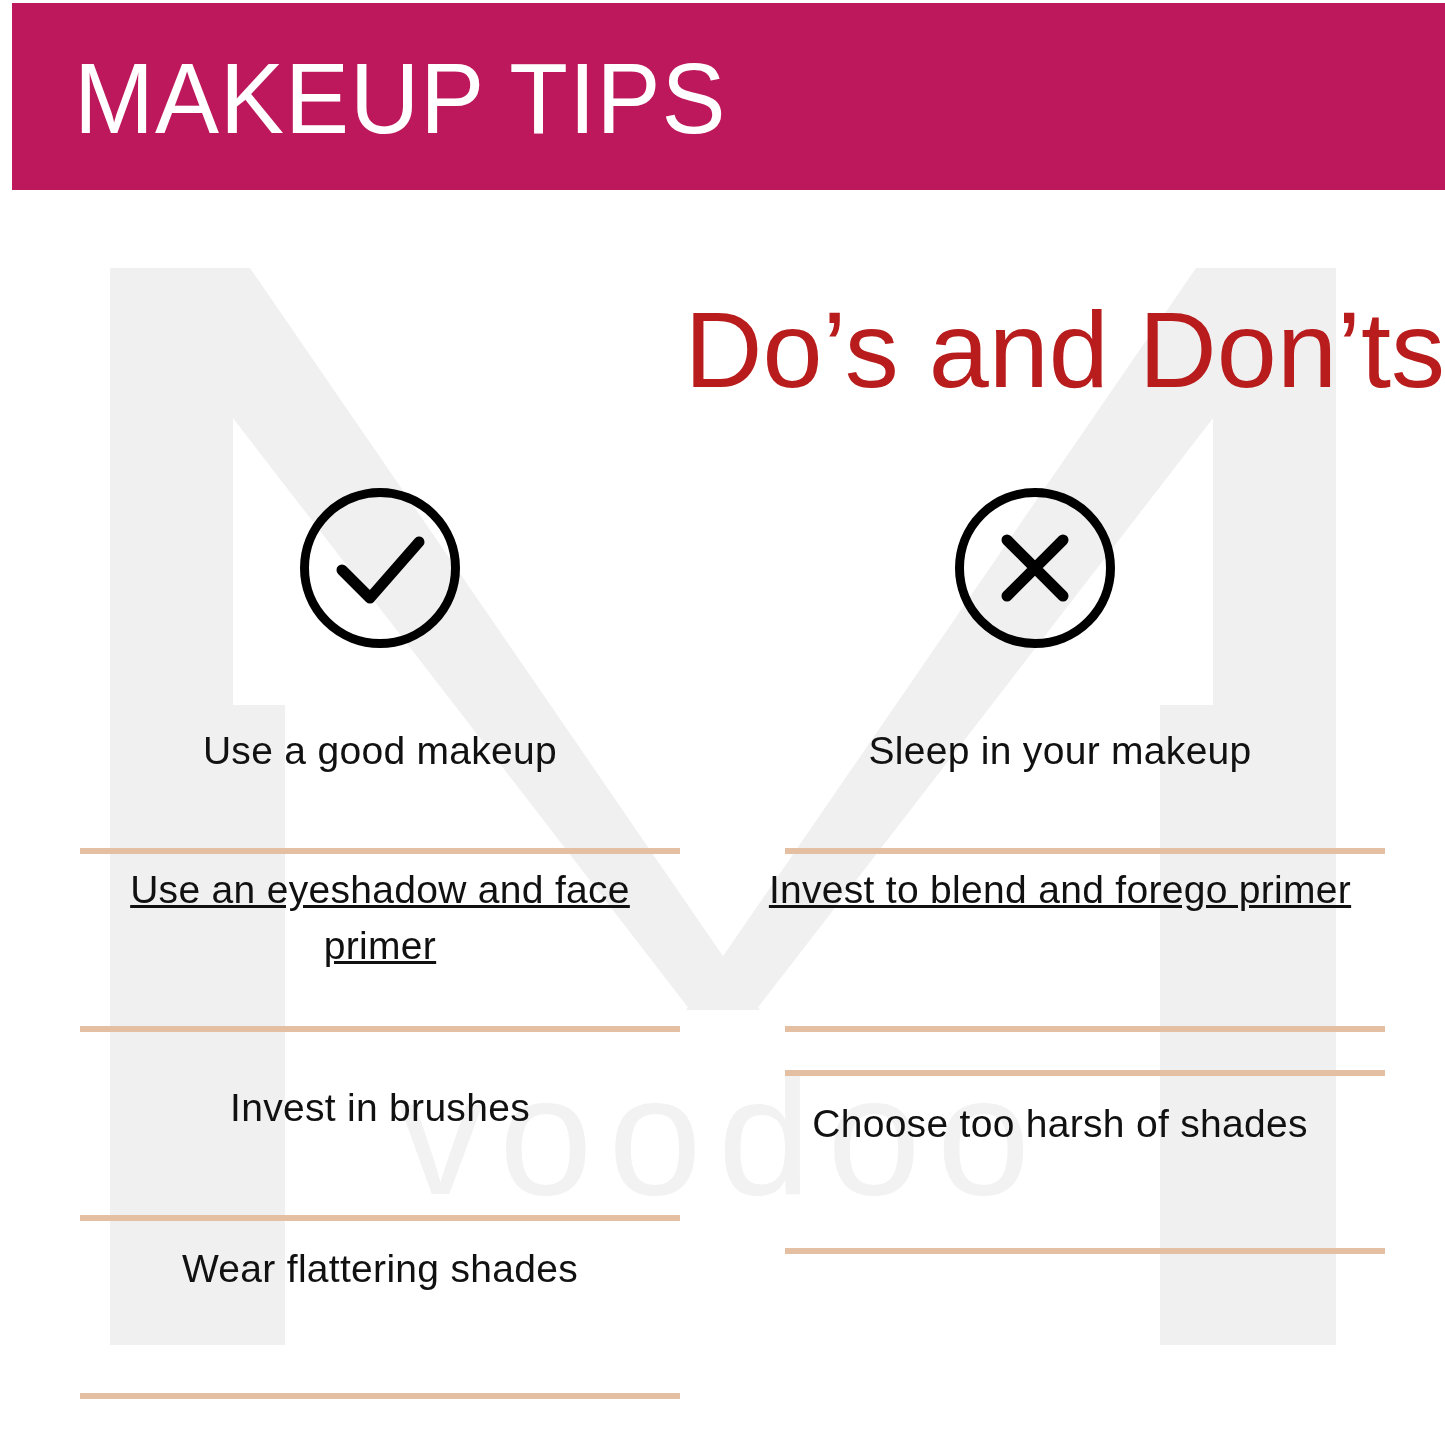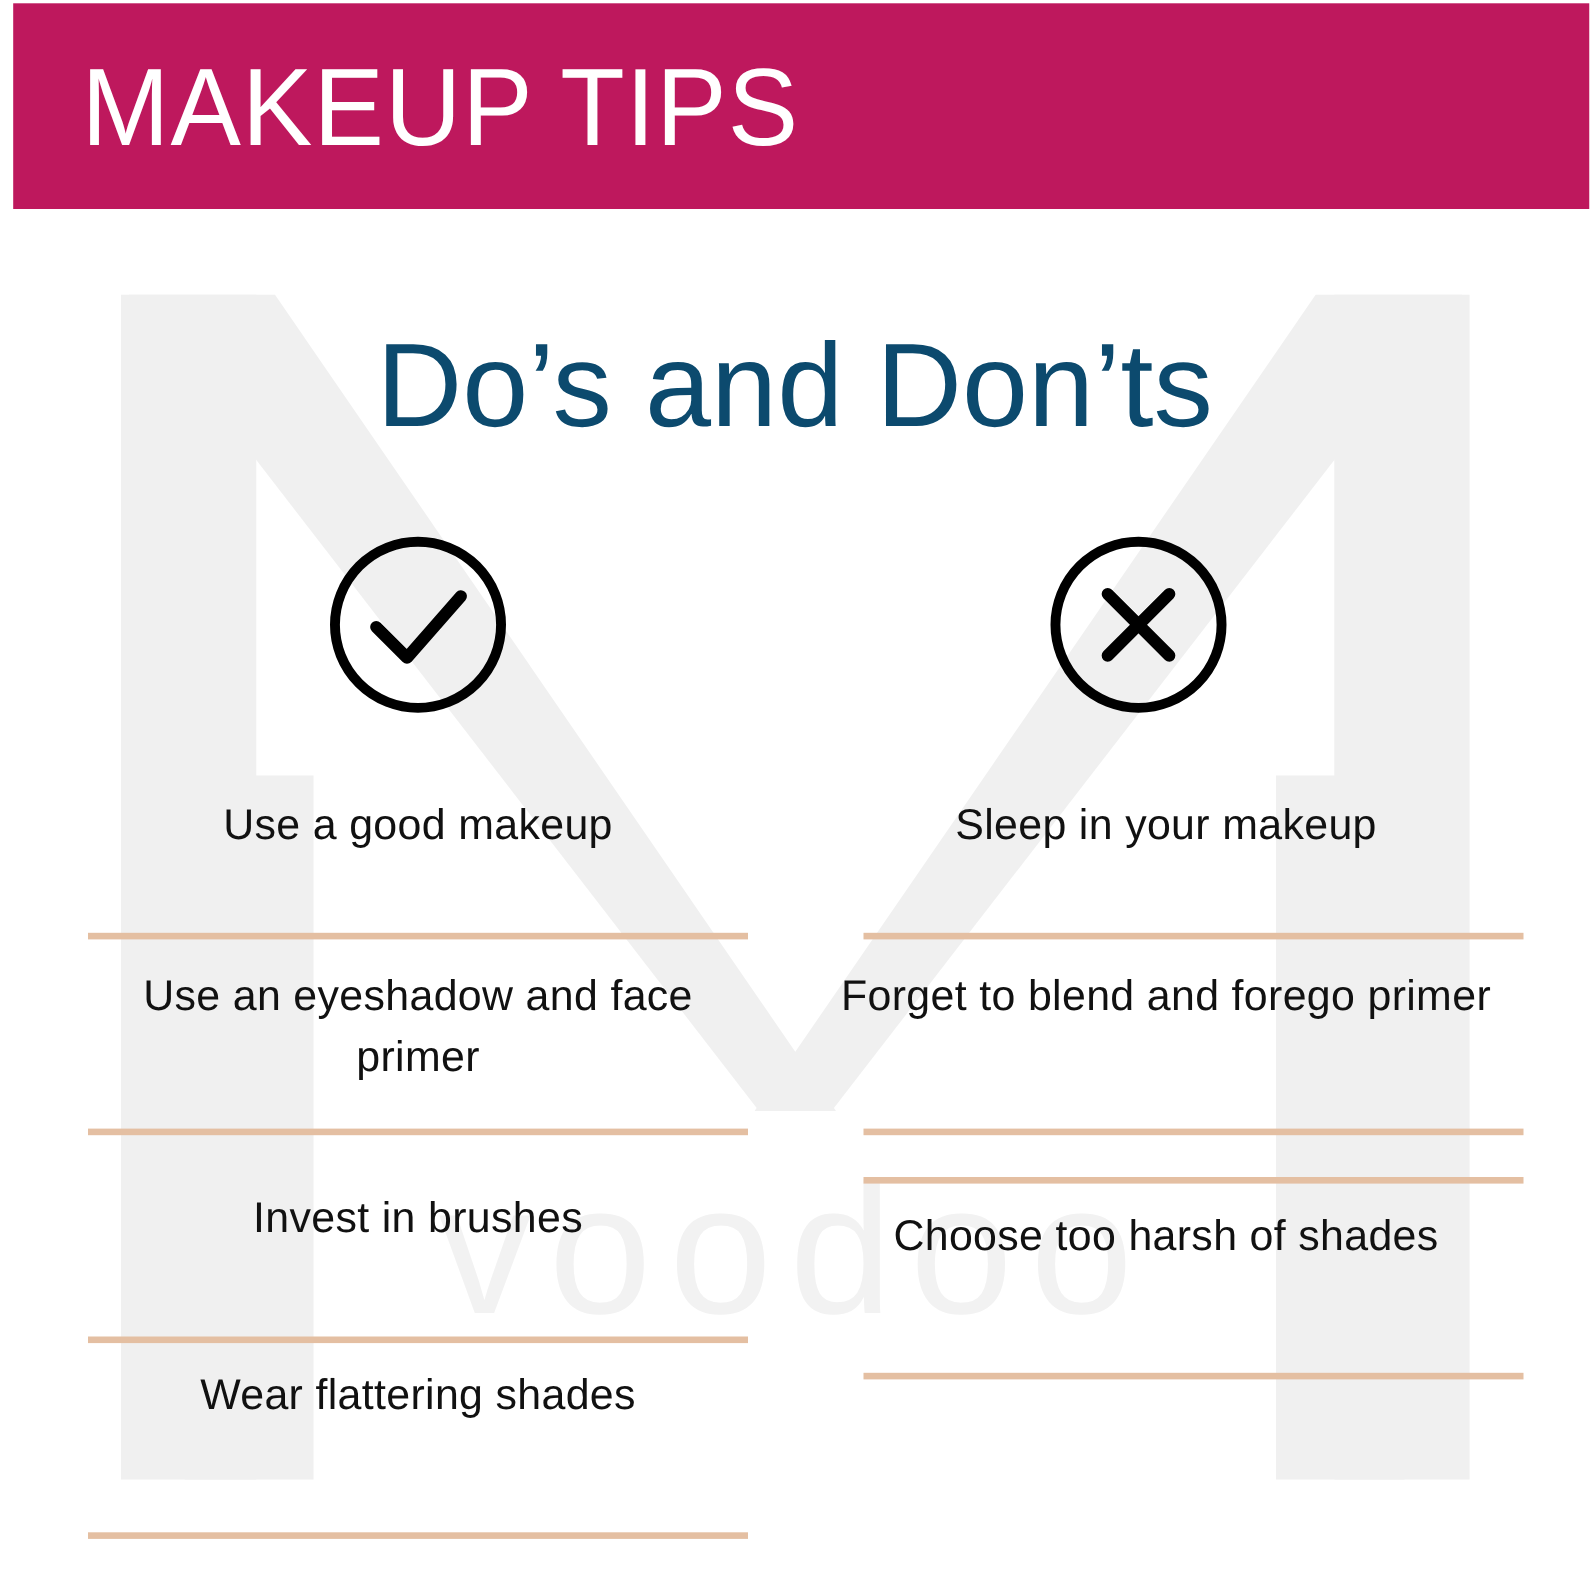--- a/index.html
+++ b/index.html
@@ -83,22 +83,22 @@
     left: 0;
     top: 190px;
     width: 1445px;
     height: 1255px;
   }
   .main-title {
     position: absolute;
     left: 0;
     top: 100px;
     width: 1445px;
-    text-align: center;
-    color: #0c4a6e;
+    text-align: right;
+    color: #b91c1c;
     font-family: "Liberation Sans", sans-serif;
     font-size: 108px;
     font-weight: 300;
     line-height: 120px;
     letter-spacing: 0px;
     white-space: nowrap;
   }
 
   .columns {
     position: absolute;
@@ -164,21 +164,21 @@
   }
   .row-rule.wide  { width: 600px; }
 
   
   .r1 { height: 120px; }
   .r2 { height: 150px; }
   .r3 { height: 145px; }
   .r4 { height: 150px; }
 
   .r1 .row-text { padding-top: 33px; }
-  .r2 .row-text { padding-top: 24px; }
+  .r2 .row-text { padding-top: 8px; text-decoration: underline; }
   .r3 .row-text { padding-top: 48px; }
   .r4 .row-text { padding-top: 20px; }
 
   .gap-a { height: 38px; }
   .gap-b { height: 22px; }
   .gap-c { height: 38px; }
   .gap-d { height: 22px; }
 
   .col-dont .row-rule { margin-left: 50px; }
   .col-dont .row-text { transform: translateX(25px); }
@@ -255,21 +255,21 @@
         </div>
 
         <div class="rows">
           <div class="row r1">
             <div class="row-text">Sleep in your makeup</div>
           </div>
           <div class="gap-a"></div>
           <div class="row-rule wide"></div>
 
           <div class="row r2">
-            <div class="row-text">Forget to blend and forego primer</div>
+            <div class="row-text">Invest to blend and forego primer</div>
           </div>
           <div class="gap-b"></div>
           <div class="row-rule wide"></div>
 
           <div class="gap-c"></div>
           <div class="row-rule wide"></div>
 
           <div class="row r4">
             <div class="row-text">Choose too harsh of shades</div>
           </div>

